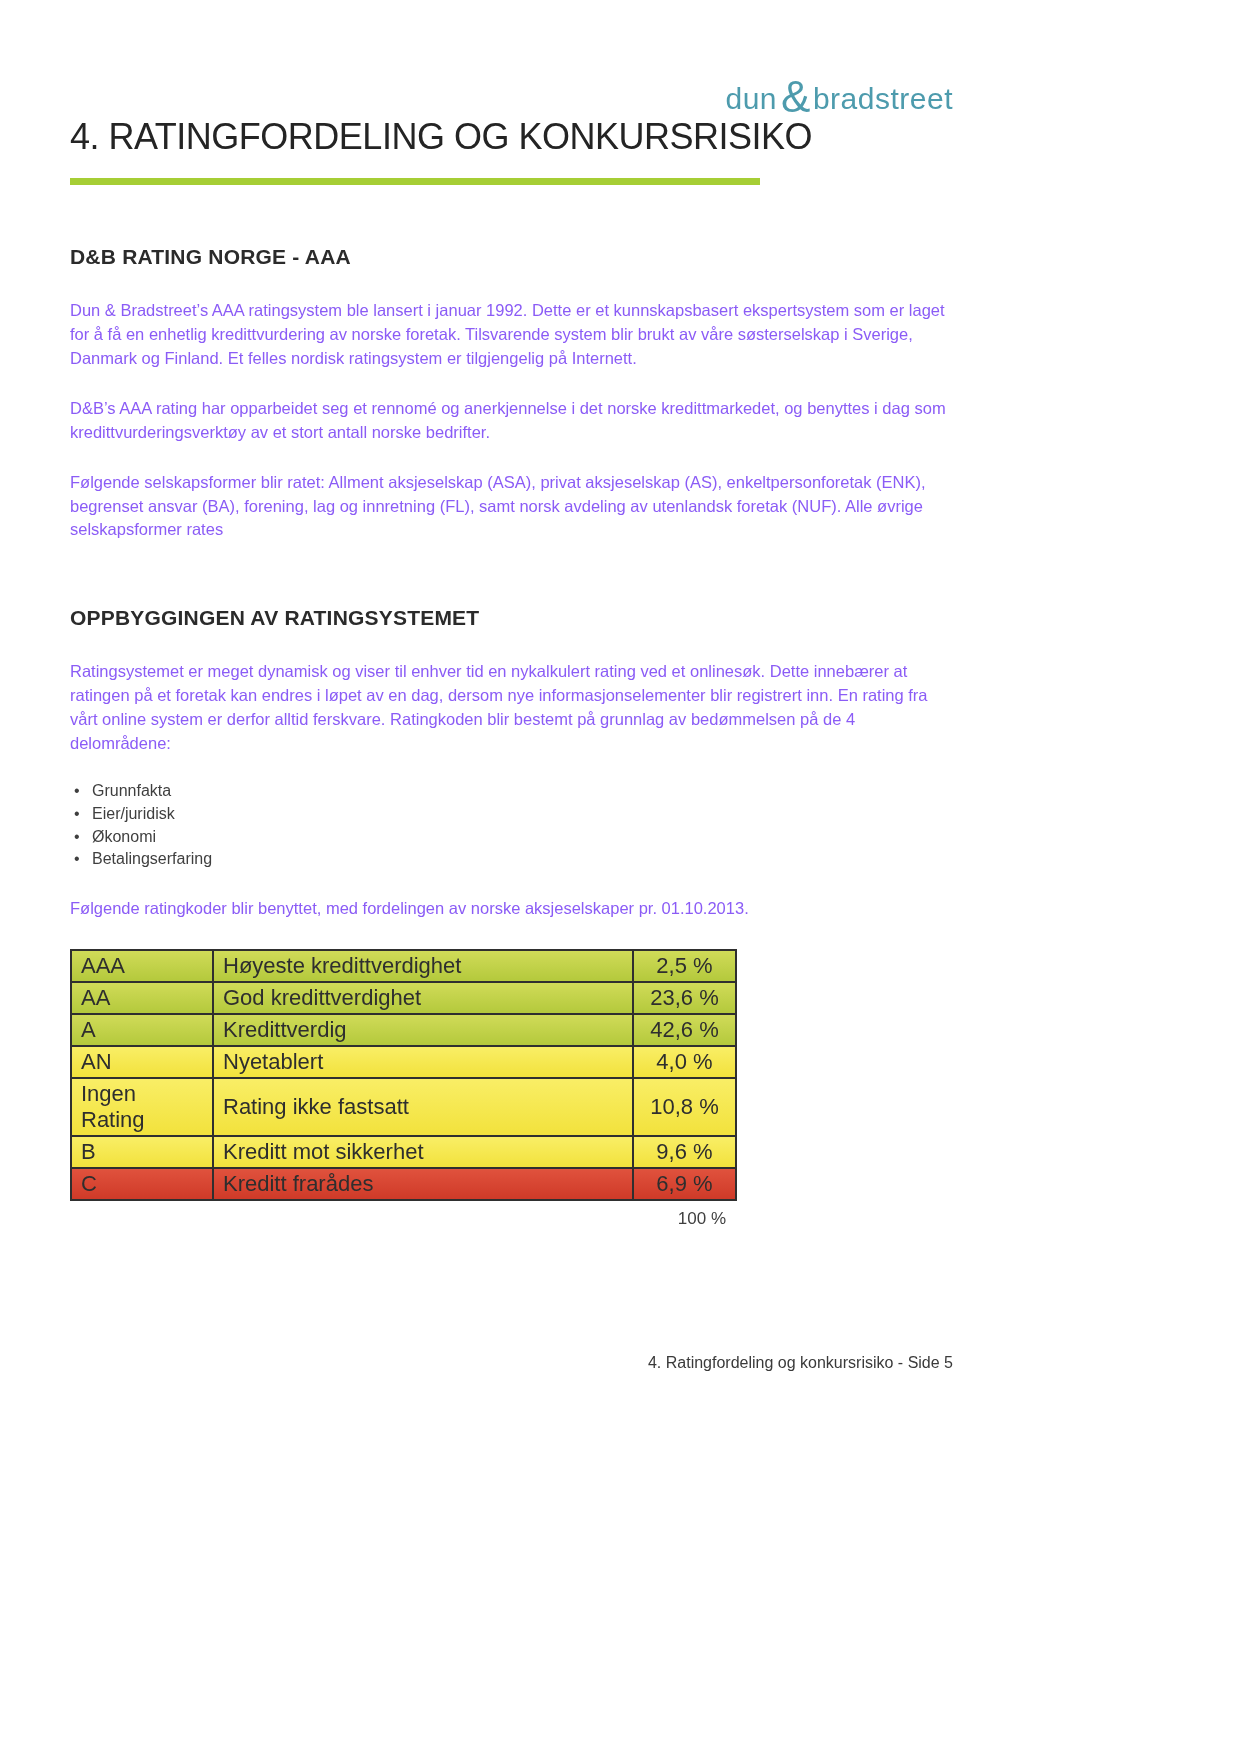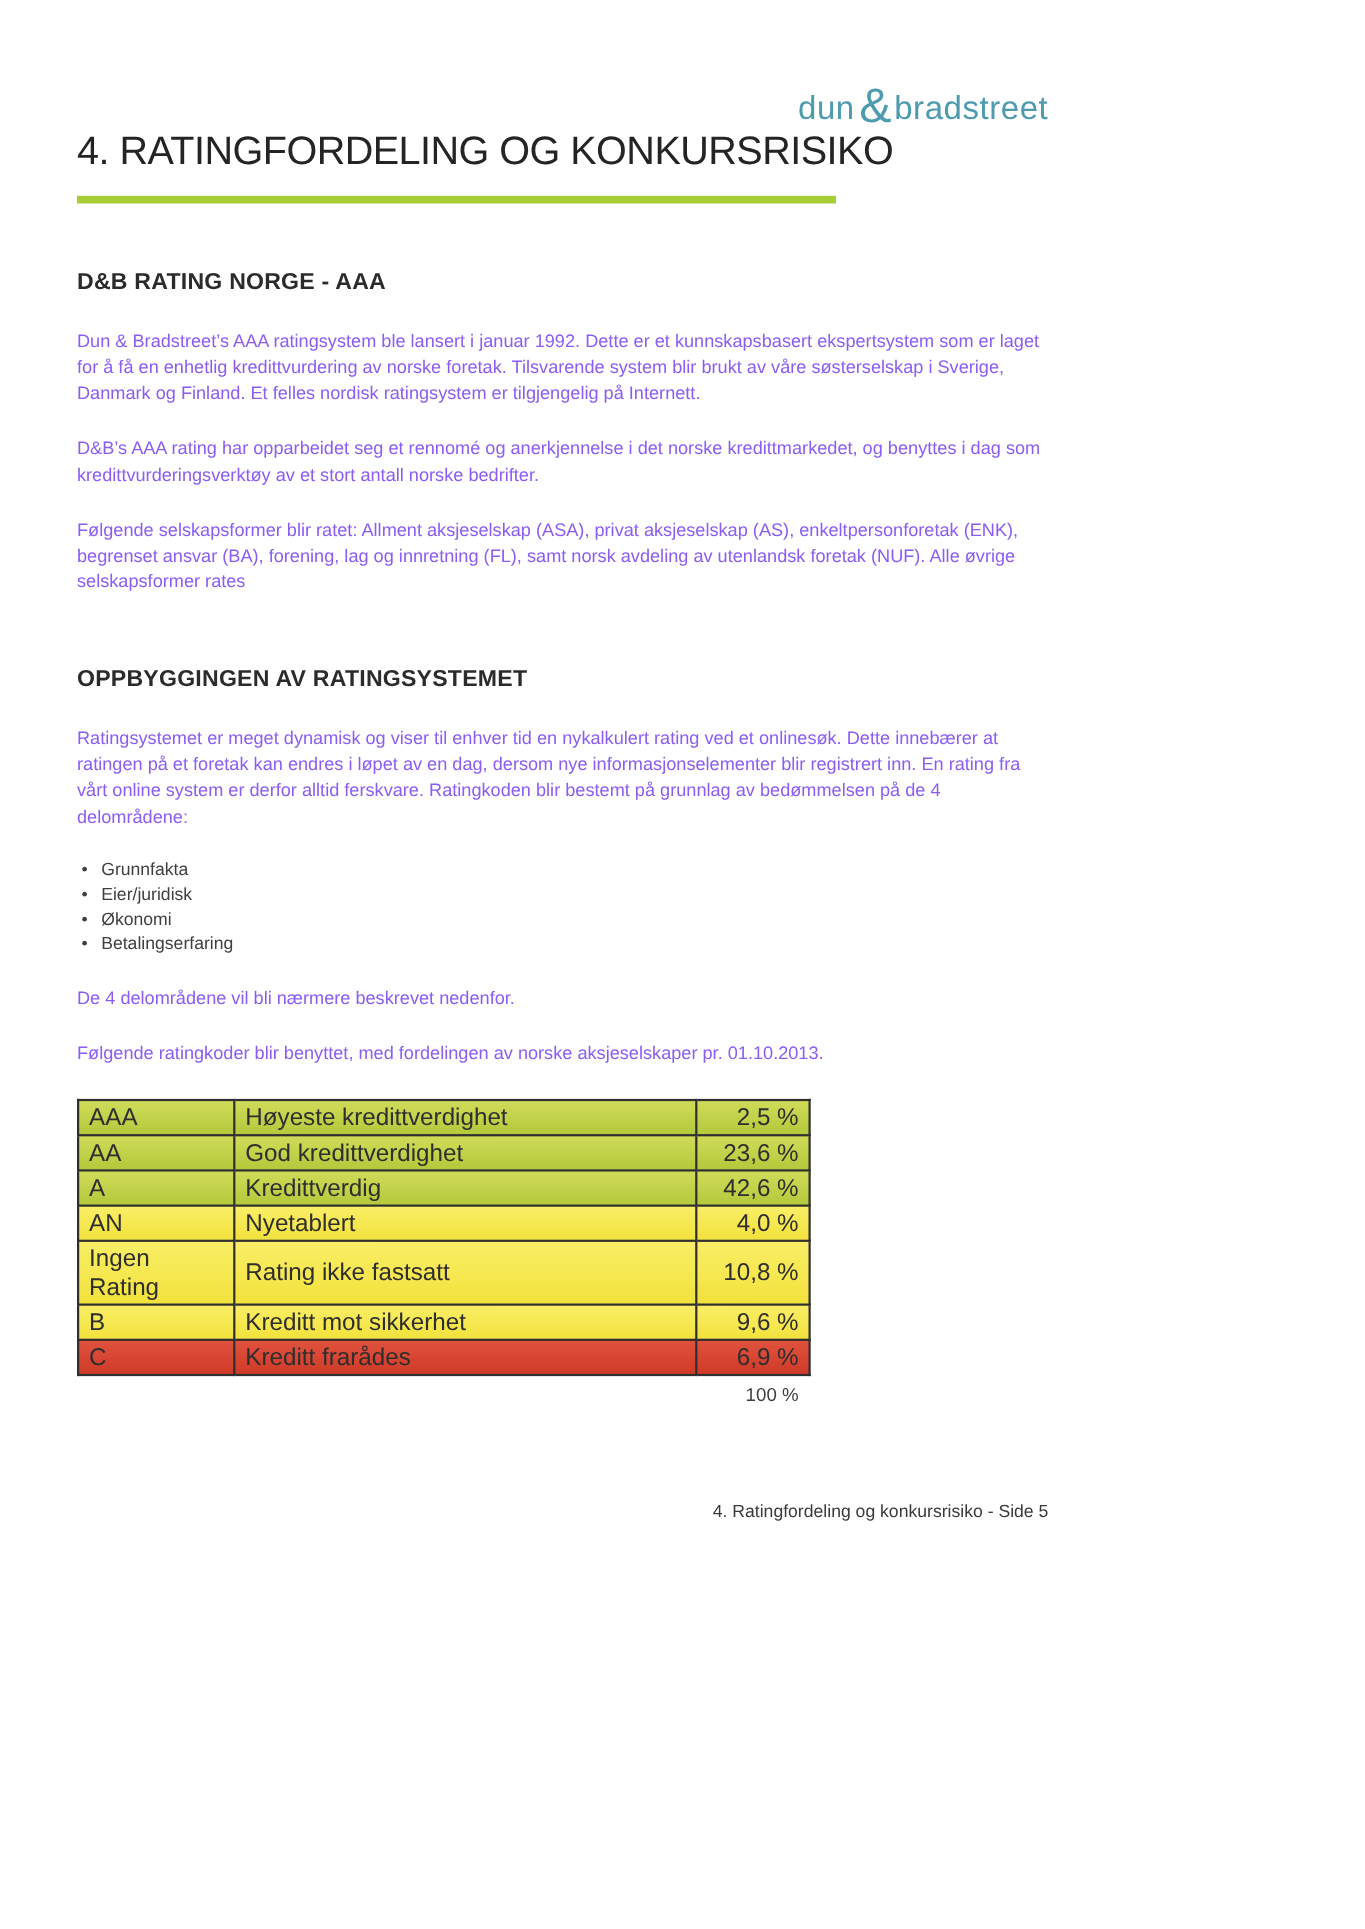--- a/index.html
+++ b/index.html
@@ -105,39 +105,39 @@
   .rating-table td {
     border: 2px solid #2f2f2f;
     font-size: 22px;
     color: #2e2e2e;
     height: 27px;
     padding: 2px 9px;
     vertical-align: middle;
   }
   .col-code { width: 142px; }
   .col-desc { width: 420px; }
-  .col-pct  { width: 103px; text-align: right; margin-left: 24px; }
+  .col-pct  { width: 103px; text-align: center; margin-left: 24px; }
 
   .row-green td  { background: linear-gradient(#d0db58, #b4c93c); }
   .row-yellow td { background: linear-gradient(#f9ee66, #f2e23c); }
   .row-red td    { background: linear-gradient(#e0523d, #cf3a28); }
 
   .table-total {
     width: 665px;
     margin-top: 8px;
     text-align: right;
     padding-right: 9px;
     font-size: 17px;
     color: #3f3f3f;
   }
 
   
   .footer {
     position: absolute;
-    bottom: 48px;
+    bottom: 60px;
     right: 288px;
     font-size: 16px;
     color: #3a3a3a;
   }
 </style>
 </head>
 <body>
 
 <div class="page">
   <div class="content">
@@ -161,21 +161,20 @@
     <h2 class="section-heading h-s2">OPPBYGGINGEN AV RATINGSYSTEMET</h2>
     <p class="para first">Ratingsystemet er meget dynamisk og viser til enhver tid en nykalkulert rating ved et onlinesøk. Dette innebærer at ratingen på et foretak kan endres i løpet av en dag, dersom nye informasjonselementer blir registrert inn. En rating fra vårt online system er derfor alltid ferskvare. Ratingkoden blir bestemt på grunnlag av bedømmelsen på de 4 delområdene:</p>
 
     <ul class="bullets">
       <li>Grunnfakta</li>
       <li>Eier/juridisk</li>
       <li>Økonomi</li>
       <li>Betalingserfaring</li>
     </ul>
 
-    <p class="para">De 4 delområdene vil bli nærmere beskrevet nedenfor.</p>
     <p class="para">Følgende ratingkoder blir benyttet, med fordelingen av norske aksjeselskaper pr. 01.10.2013.</p>
 
     <table class="rating-table">
       <tbody>
         <tr class="row-green">
           <td class="col-code">AAA</td>
           <td class="col-desc">Høyeste kredittverdighet</td>
           <td class="col-pct">2,5 %</td>
         </tr>
         <tr class="row-green">

